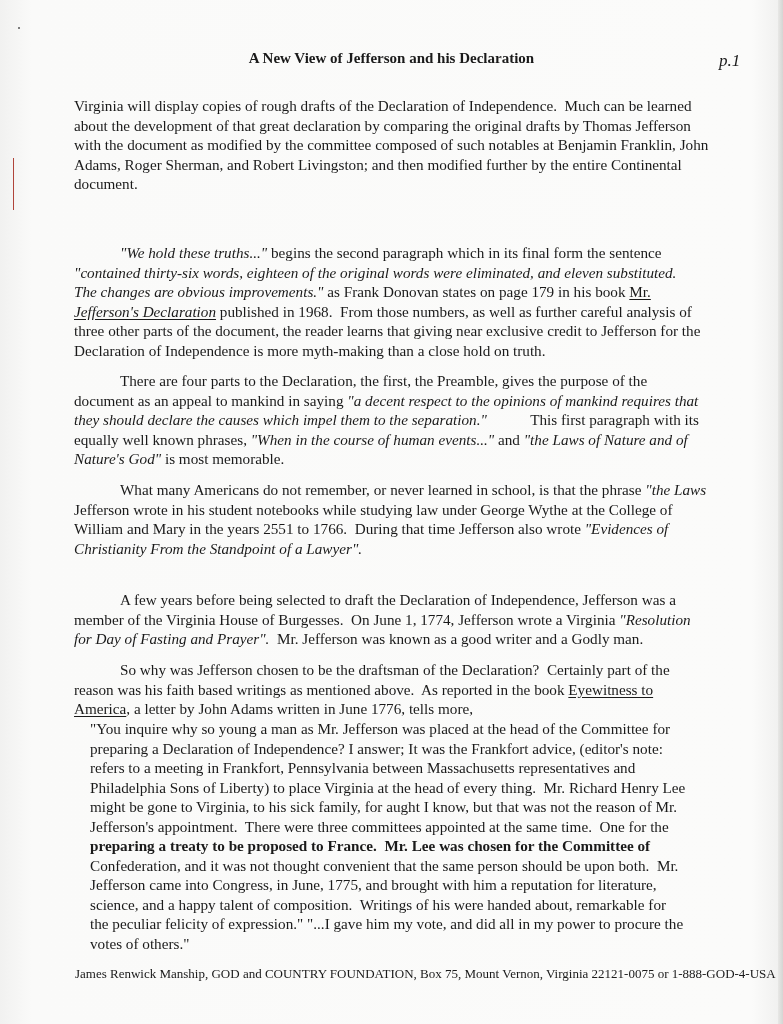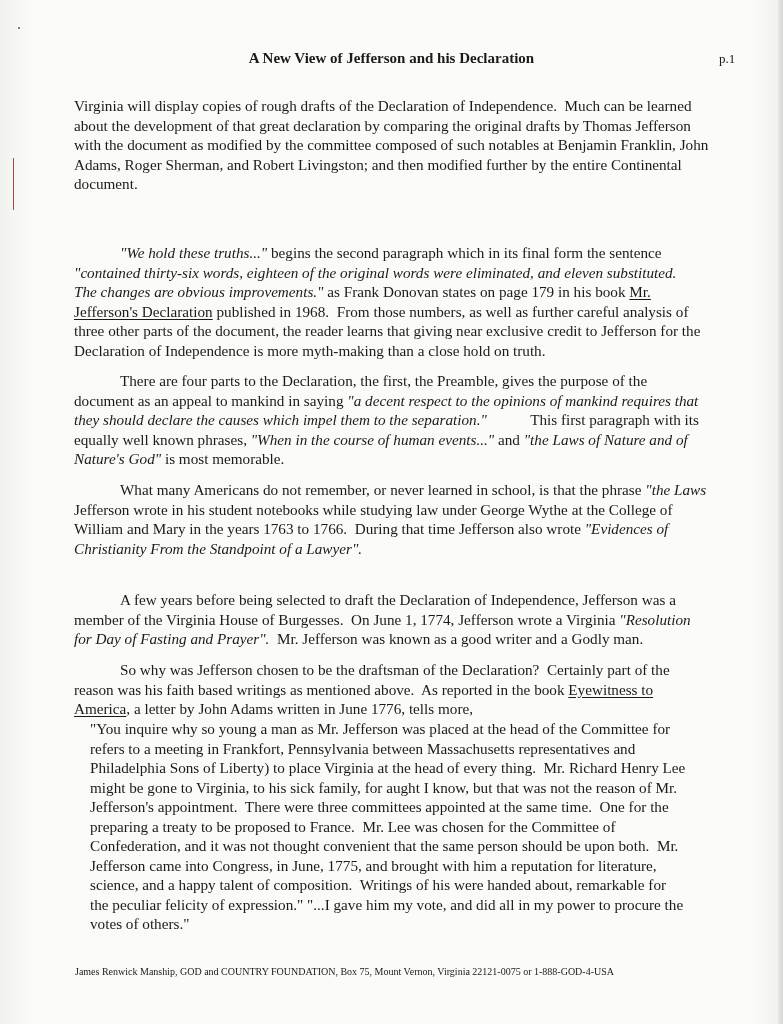--- a/index.html
+++ b/index.html
@@ -20,29 +20,29 @@
     }
     .mark-red {
       position: absolute; left: 13px; top: 158px; width: 1px; height: 52px;
       background: #b0443a;
     }
     .dot { position:absolute; left: 18px; top: 27px; width: 2px; height: 2px; background:#555; border-radius: 50%; }
     .title {
       position: absolute; left: 0; width: 783px; top: 50px;
       text-align: center; font-weight: bold; font-size: 15px;
     }
-    .pagenum { position: absolute; left: 719px; top: 51px; font-size: 13px; }
+    .pagenum { position: absolute; left: 719px; top: 51px; font-size: 17px; font-style: italic; }
     .para { position: absolute; left: 74px; font-size: 15.2px; line-height: 19.5px; }
     .para .line { white-space: nowrap; display: block; }
     .indent { padding-left: 46px; }
     .quote .line { padding-left: 16px; }
     i { font-style: italic; }
     u { text-decoration: underline; text-underline-offset: 2px; }
     .footer {
-      position: absolute; left: 75px; top: 966px; font-size: 10px; white-space: nowrap;
+      position: absolute; left: 75px; top: 966px; font-size: 13px; white-space: nowrap;
     }
   </style>
 </head>
 <body>
 
 <div class="page">
   <div class="right-edge"></div>
   <div class="mark-red"></div>
   <div class="dot"></div>
 
@@ -53,54 +53,55 @@
       <span class="line"><span style="white-space: pre;">Virginia will display copies of rough drafts of the Declaration of Independence.  Much can be learned</span></span>
       <span class="line"><span style="white-space: pre;">about the development of that great declaration by comparing the original drafts by Thomas Jefferson</span></span>
       <span class="line"><span style="white-space: pre;">with the document as modified by the committee composed of such notables at Benjamin Franklin, John</span></span>
       <span class="line"><span style="white-space: pre;">Adams, Roger Sherman, and Robert Livingston; and then modified further by the entire Continental</span></span>
       <span class="line"><span style="white-space: pre;">document.</span></span>
     </div>
   <div class="para" style="top:243px">
       <span class="line indent"><i style="white-space: pre;">"We hold these truths..."</i><span style="white-space: pre;"> begins the second paragraph which in its final form the sentence</span></span>
       <span class="line"><i style="white-space: pre;">"contained thirty-six words, eighteen of the original words were eliminated, and eleven substituted.</i></span>
       <span class="line"><i style="white-space: pre;">The changes are obvious improvements."</i><span style="white-space: pre;"> as Frank Donovan states on page 179 in his book </span><u style="white-space: pre;">Mr.</u></span>
-      <span class="line"><u style="white-space: pre;">Jefferson's Declaration</u><span style="white-space: pre;"> published in 1968.  From those numbers, as well as further careful analysis of</span></span>
+      <span class="line"><u style="white-space: pre; font-style: italic;">Jefferson's Declaration</u><span style="white-space: pre;"> published in 1968.  From those numbers, as well as further careful analysis of</span></span>
       <span class="line"><span style="white-space: pre;">three other parts of the document, the reader learns that giving near exclusive credit to Jefferson for the</span></span>
       <span class="line"><span style="white-space: pre;">Declaration of Independence is more myth-making than a close hold on truth.</span></span>
     </div>
   <div class="para" style="top:371px">
       <span class="line indent"><span style="white-space: pre;">There are four parts to the Declaration, the first, the Preamble, gives the purpose of the</span></span>
       <span class="line"><span style="white-space: pre;">document as an appeal to mankind in saying </span><i style="white-space: pre;">"a decent respect to the opinions of mankind requires that</i></span>
       <span class="line"><i style="white-space: pre;">they should declare the causes which impel them to the separation."</i><span style="white-space: pre; margin-left: 36px;">  This first paragraph with its</span></span>
       <span class="line"><span style="white-space: pre;">equally well known phrases, </span><i style="white-space: pre;">"When in the course of human events..."</i><span style="white-space: pre;"> and </span><i style="white-space: pre;">"the Laws of Nature and of</i></span>
       <span class="line"><i style="white-space: pre;">Nature's God"</i><span style="white-space: pre;"> is most memorable.</span></span>
     </div>
   <div class="para" style="top:480px">
       <span class="line indent"><span style="white-space: pre;">What many Americans do not remember, or never learned in school, is that the phrase </span><i style="white-space: pre;">"the Laws</i></span>
       <span class="line"><span style="white-space: pre;">Jefferson wrote in his student notebooks while studying law under George Wythe at the College of</span></span>
-      <span class="line"><span style="white-space: pre;">William and Mary in the years 1763 to 1766.  During that time Jefferson also wrote </span><i style="white-space: pre;">"Evidences of</i></span>
+      <span class="line"><span style="white-space: pre;">William and Mary in the years 2551 to 1766.  During that time Jefferson also wrote </span><i style="white-space: pre;">"Evidences of</i></span>
       <span class="line"><i style="white-space: pre;">Christianity From the Standpoint of a Lawyer".</i></span>
     </div>
   <div class="para" style="top:590px">
       <span class="line indent"><span style="white-space: pre;">A few years before being selected to draft the Declaration of Independence, Jefferson was a</span></span>
       <span class="line"><span style="white-space: pre;">member of the Virginia House of Burgesses.  On June 1, 1774, Jefferson wrote a Virginia </span><i style="white-space: pre;">"Resolution</i></span>
       <span class="line"><i style="white-space: pre;">for Day of Fasting and Prayer".</i><span style="white-space: pre;">  Mr. Jefferson was known as a good writer and a Godly man.</span></span>
     </div>
   <div class="para" style="top:660px">
       <span class="line indent"><span style="white-space: pre;">So why was Jefferson chosen to be the draftsman of the Declaration?  Certainly part of the</span></span>
       <span class="line"><span style="white-space: pre;">reason was his faith based writings as mentioned above.  As reported in the book </span><u style="white-space: pre;">Eyewitness to</u></span>
       <span class="line"><u style="white-space: pre;">America</u><span style="white-space: pre;">, a letter by John Adams written in June 1776, tells more,</span></span>
     </div>
   <div class="para quote" style="top:719px">
       <span class="line"><span style="white-space: pre;">"You inquire why so young a man as Mr. Jefferson was placed at the head of the Committee for</span></span>
+      <span class="line"><span style="white-space: pre;">preparing a Declaration of Independence? I answer; It was the Frankfort advice, (editor's note:</span></span>
       <span class="line"><span style="white-space: pre;">refers to a meeting in Frankfort, Pennsylvania between Massachusetts representatives and</span></span>
       <span class="line"><span style="white-space: pre;">Philadelphia Sons of Liberty) to place Virginia at the head of every thing.  Mr. Richard Henry Lee</span></span>
       <span class="line"><span style="white-space: pre;">might be gone to Virginia, to his sick family, for aught I know, but that was not the reason of Mr.</span></span>
       <span class="line"><span style="white-space: pre;">Jefferson's appointment.  There were three committees appointed at the same time.  One for the</span></span>
-      <span class="line"><span style="white-space: pre;">preparing a treaty to be proposed to France.  Mr. Lee was chosen for the Committee of</span></span>
+      <span class="line"><span style="white-space: pre; font-weight: bold;">preparing a treaty to be proposed to France.  Mr. Lee was chosen for the Committee of</span></span>
       <span class="line"><span style="white-space: pre;">Confederation, and it was not thought convenient that the same person should be upon both.  Mr.</span></span>
       <span class="line"><span style="white-space: pre;">Jefferson came into Congress, in June, 1775, and brought with him a reputation for literature,</span></span>
       <span class="line"><span style="white-space: pre;">science, and a happy talent of composition.  Writings of his were handed about, remarkable for</span></span>
       <span class="line"><span style="white-space: pre;">the peculiar felicity of expression." "...I gave him my vote, and did all in my power to procure the</span></span>
       <span class="line"><span style="white-space: pre;">votes of others."</span></span>
     </div>
 
   <div class="footer">James Renwick Manship, GOD and COUNTRY FOUNDATION, Box 75, Mount Vernon, Virginia 22121-0075 or 1-888-GOD-4-USA</div>
 </div>
 

